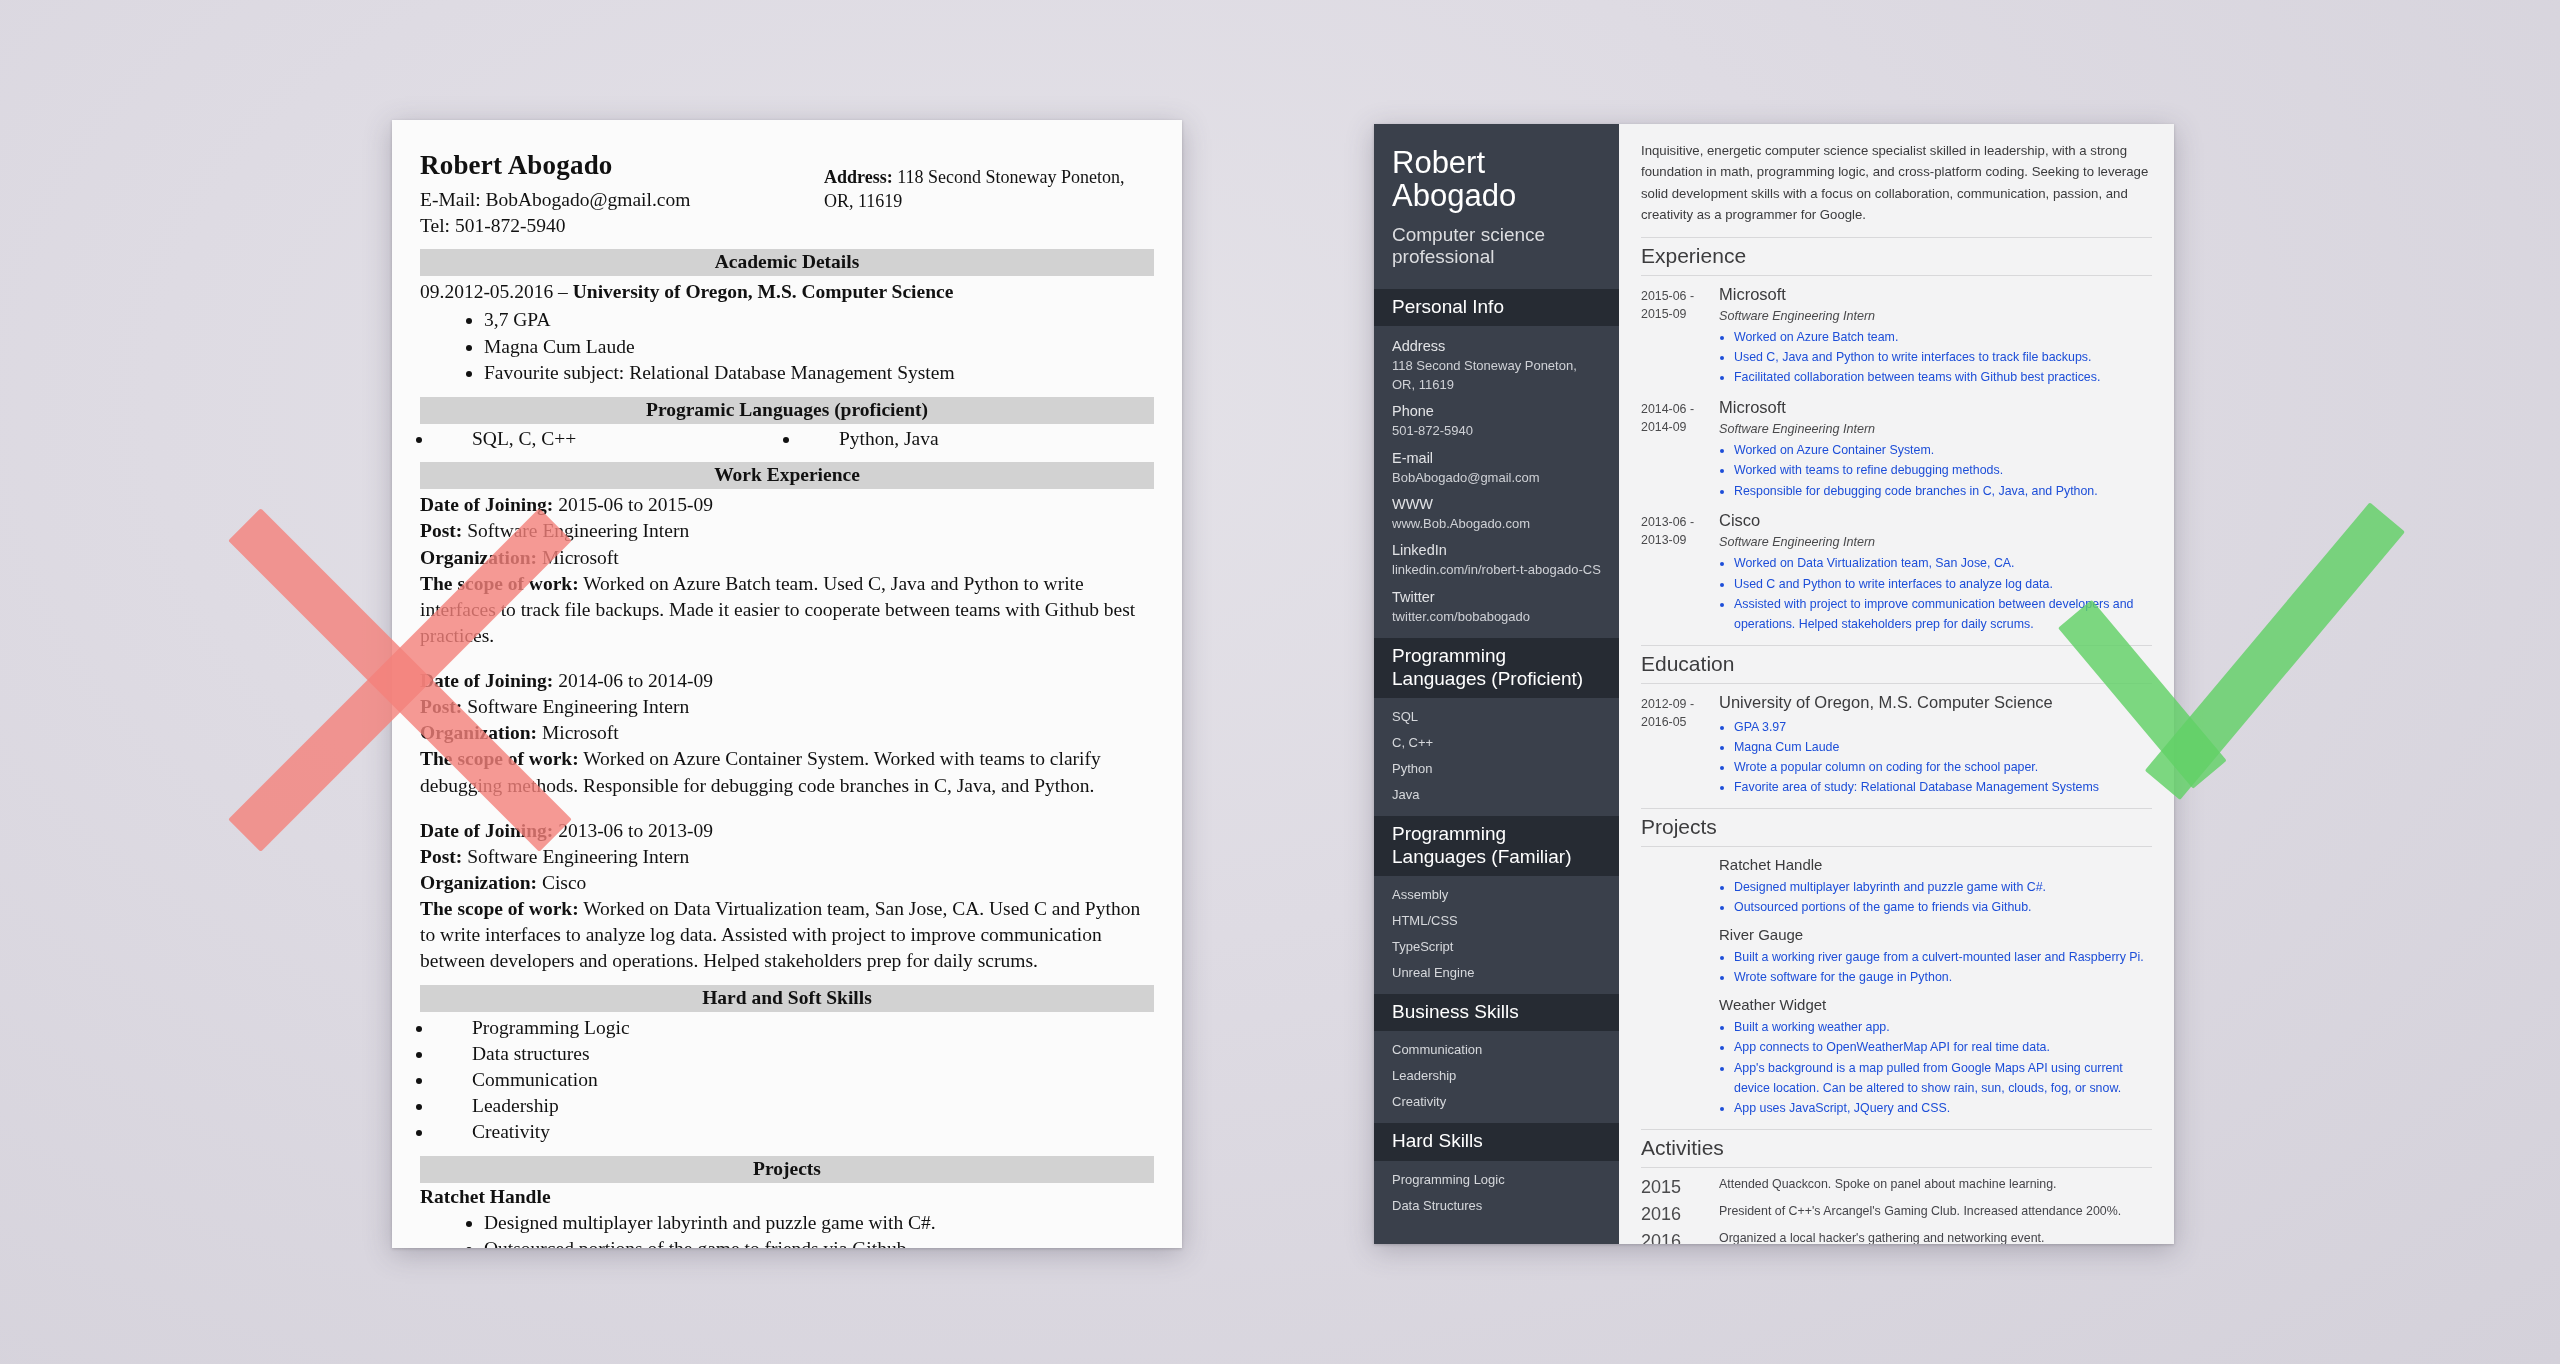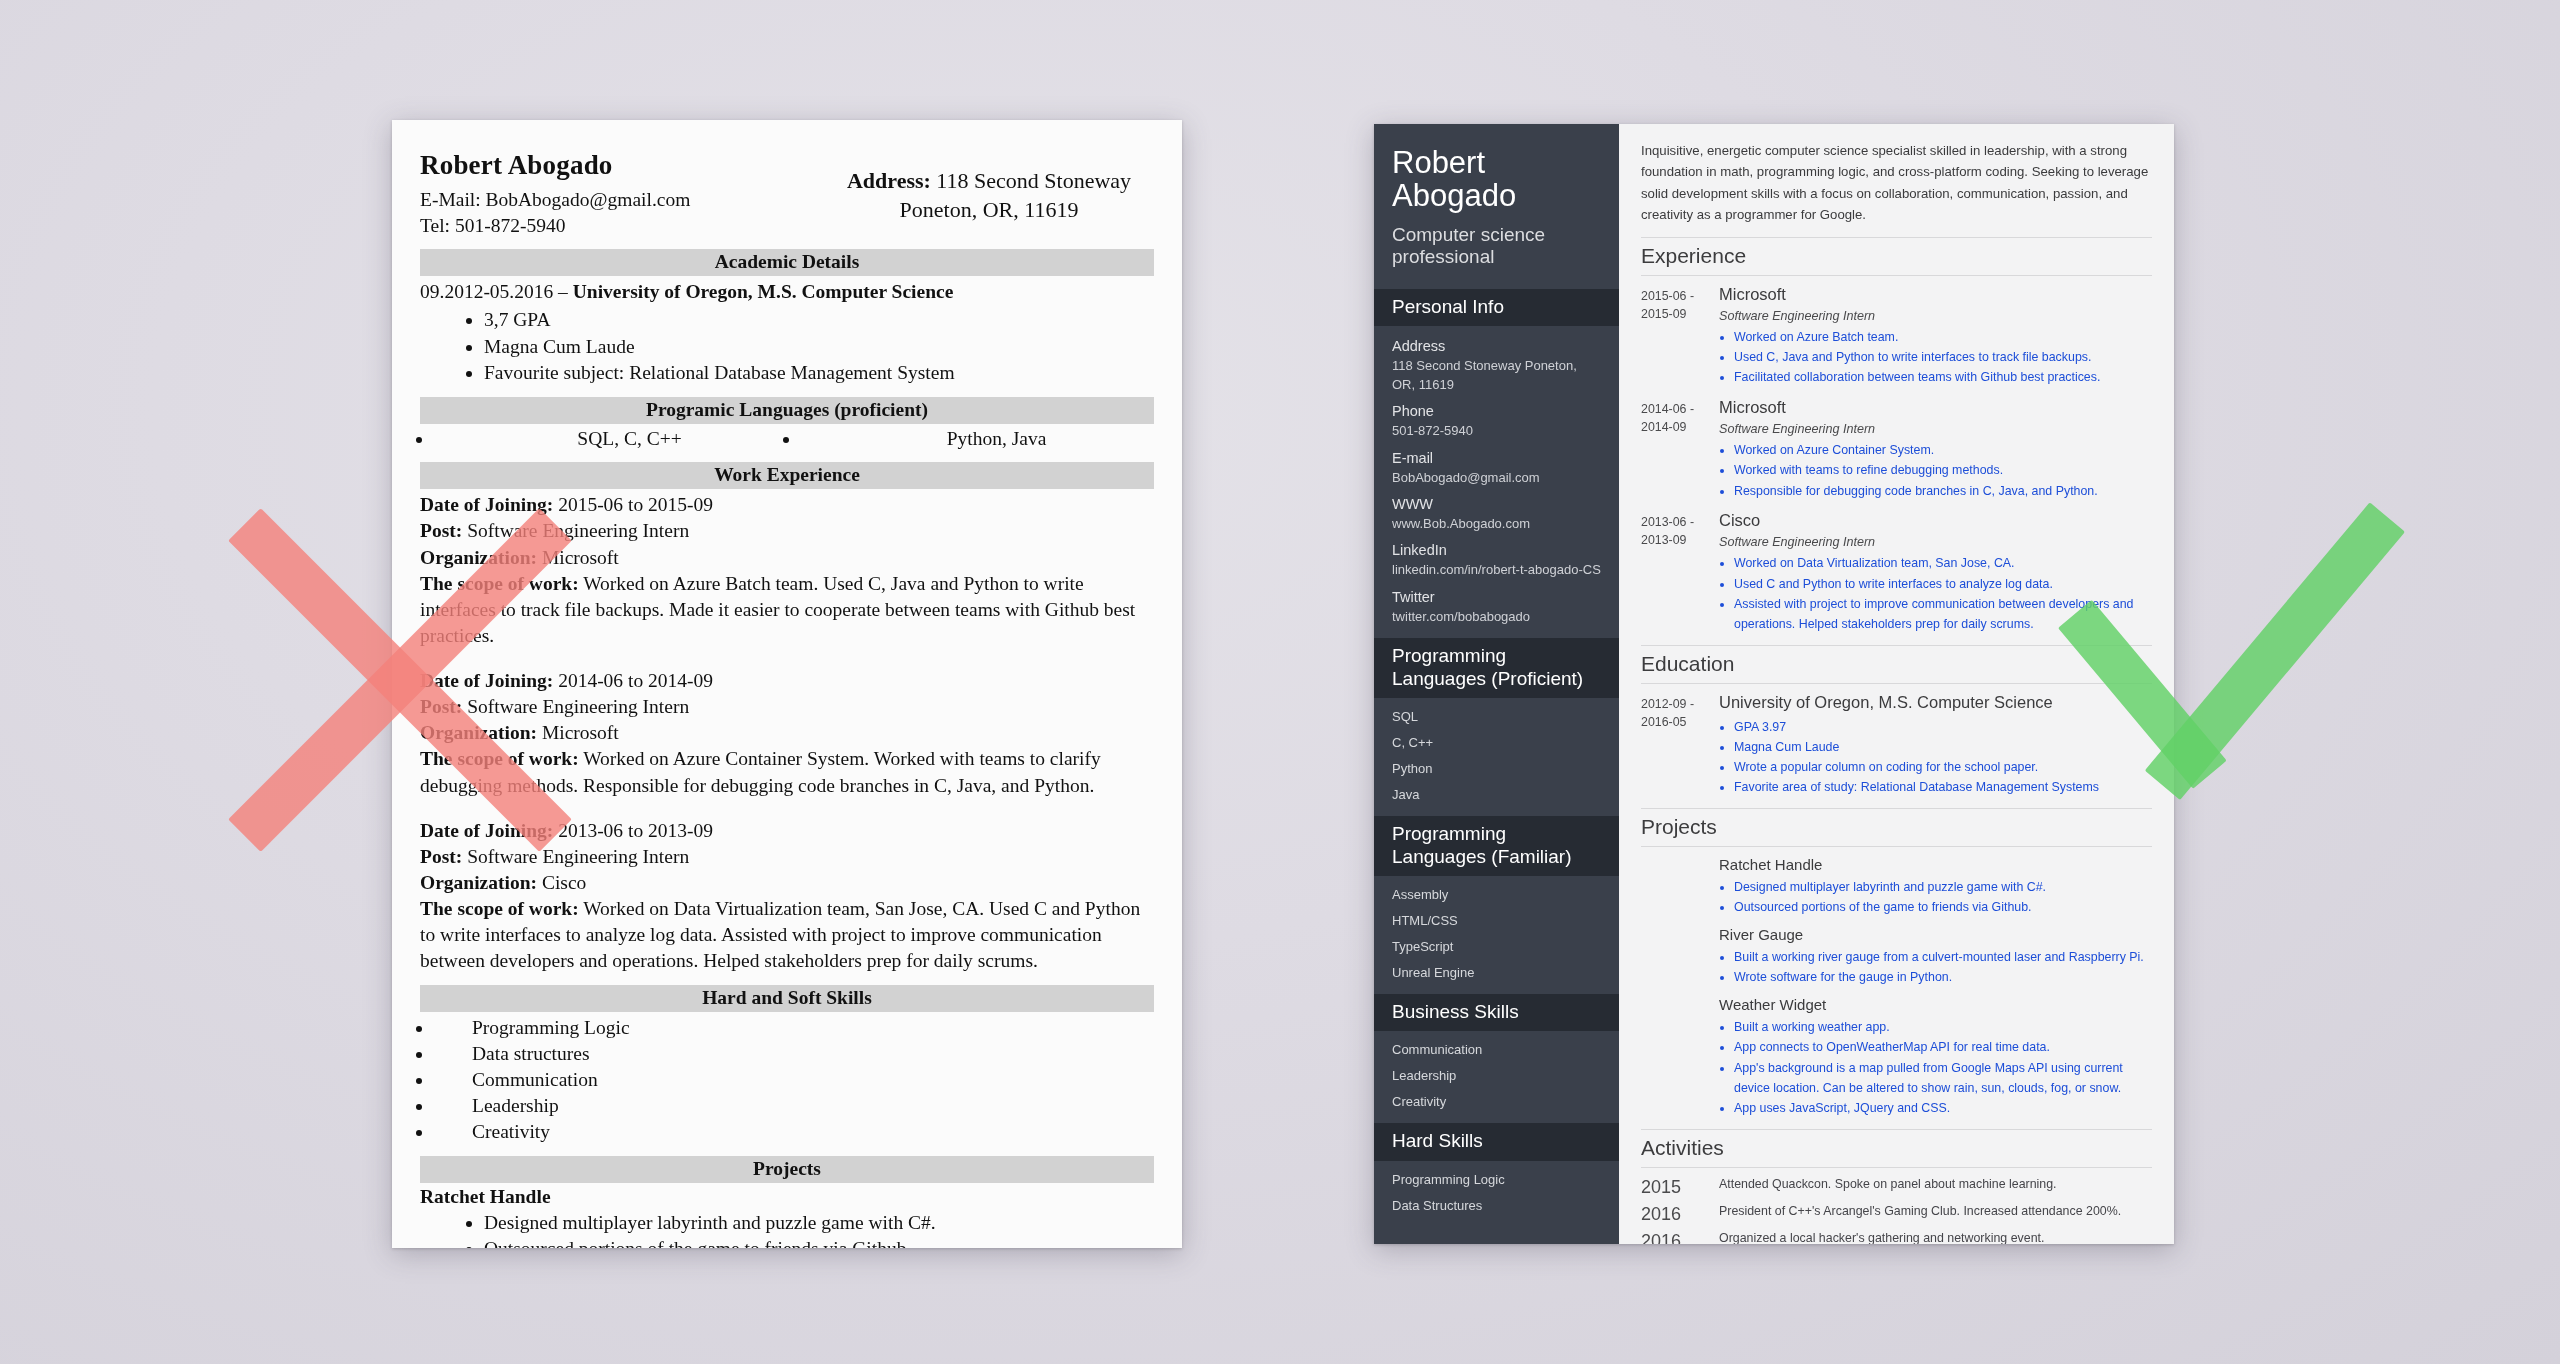--- a/index.html
+++ b/index.html
@@ -17,32 +17,32 @@
     box-shadow:0 6px 26px rgba(70,65,85,.30), 0 1px 3px rgba(0,0,0,.18);
     font-family:"Liberation Serif", serif;
     color:#111;
     padding:24px 28px 0 28px;
     box-sizing:border-box;
     overflow:hidden;
   }
   .l-name{font-size:27px;font-weight:bold;letter-spacing:.2px;margin:6px 0 6px 0;}
   .l-top{display:flex;justify-content:space-between;align-items:flex-start;}
   .l-contact{font-size:19.5px;line-height:1.32;}
-  .l-addr{font-size:22px;line-height:1.32;width:330px;padding-top:22px;text-align:center;}
+  .l-addr{font-size:18px;line-height:1.32;width:330px;padding-top:22px;}
   .l-addr b{font-weight:bold;}
   .bar{
     background:#d2d2d2;text-align:center;font-weight:bold;font-size:19.5px;
     padding:2px 0 3px 0;margin:11px 0 3px 0;
   }
   .l-line{font-size:19.5px;line-height:1.33;}
   .l-line b{font-weight:bold;}
   ul.l-ul{margin:2px 0 2px 0;padding-left:64px;}
   ul.l-ul li{font-size:19.5px;line-height:1.35;}
   .two-col{display:flex;}
-  .two-col>div{width:50%;text-align:center;}
+  .two-col>div{width:50%;}
   .two-col ul{margin:1px 0;padding-left:14px;}
   .two-col li{font-size:19.5px;}
   .two-col li span{display:inline-block;padding-left:38px;}
   .wrk{font-size:19.5px;line-height:1.34;margin-bottom:0;}
   .wrk.gap{margin-top:19px;}
   ul.skills{margin:2px 0;padding-left:14px;list-style:disc;}
   ul.skills li{font-size:19.5px;line-height:1.33;}
   ul.skills li span{display:inline-block;padding-left:38px;}
   .proj-h{font-size:19.5px;font-weight:bold;margin-top:2px;}
 

